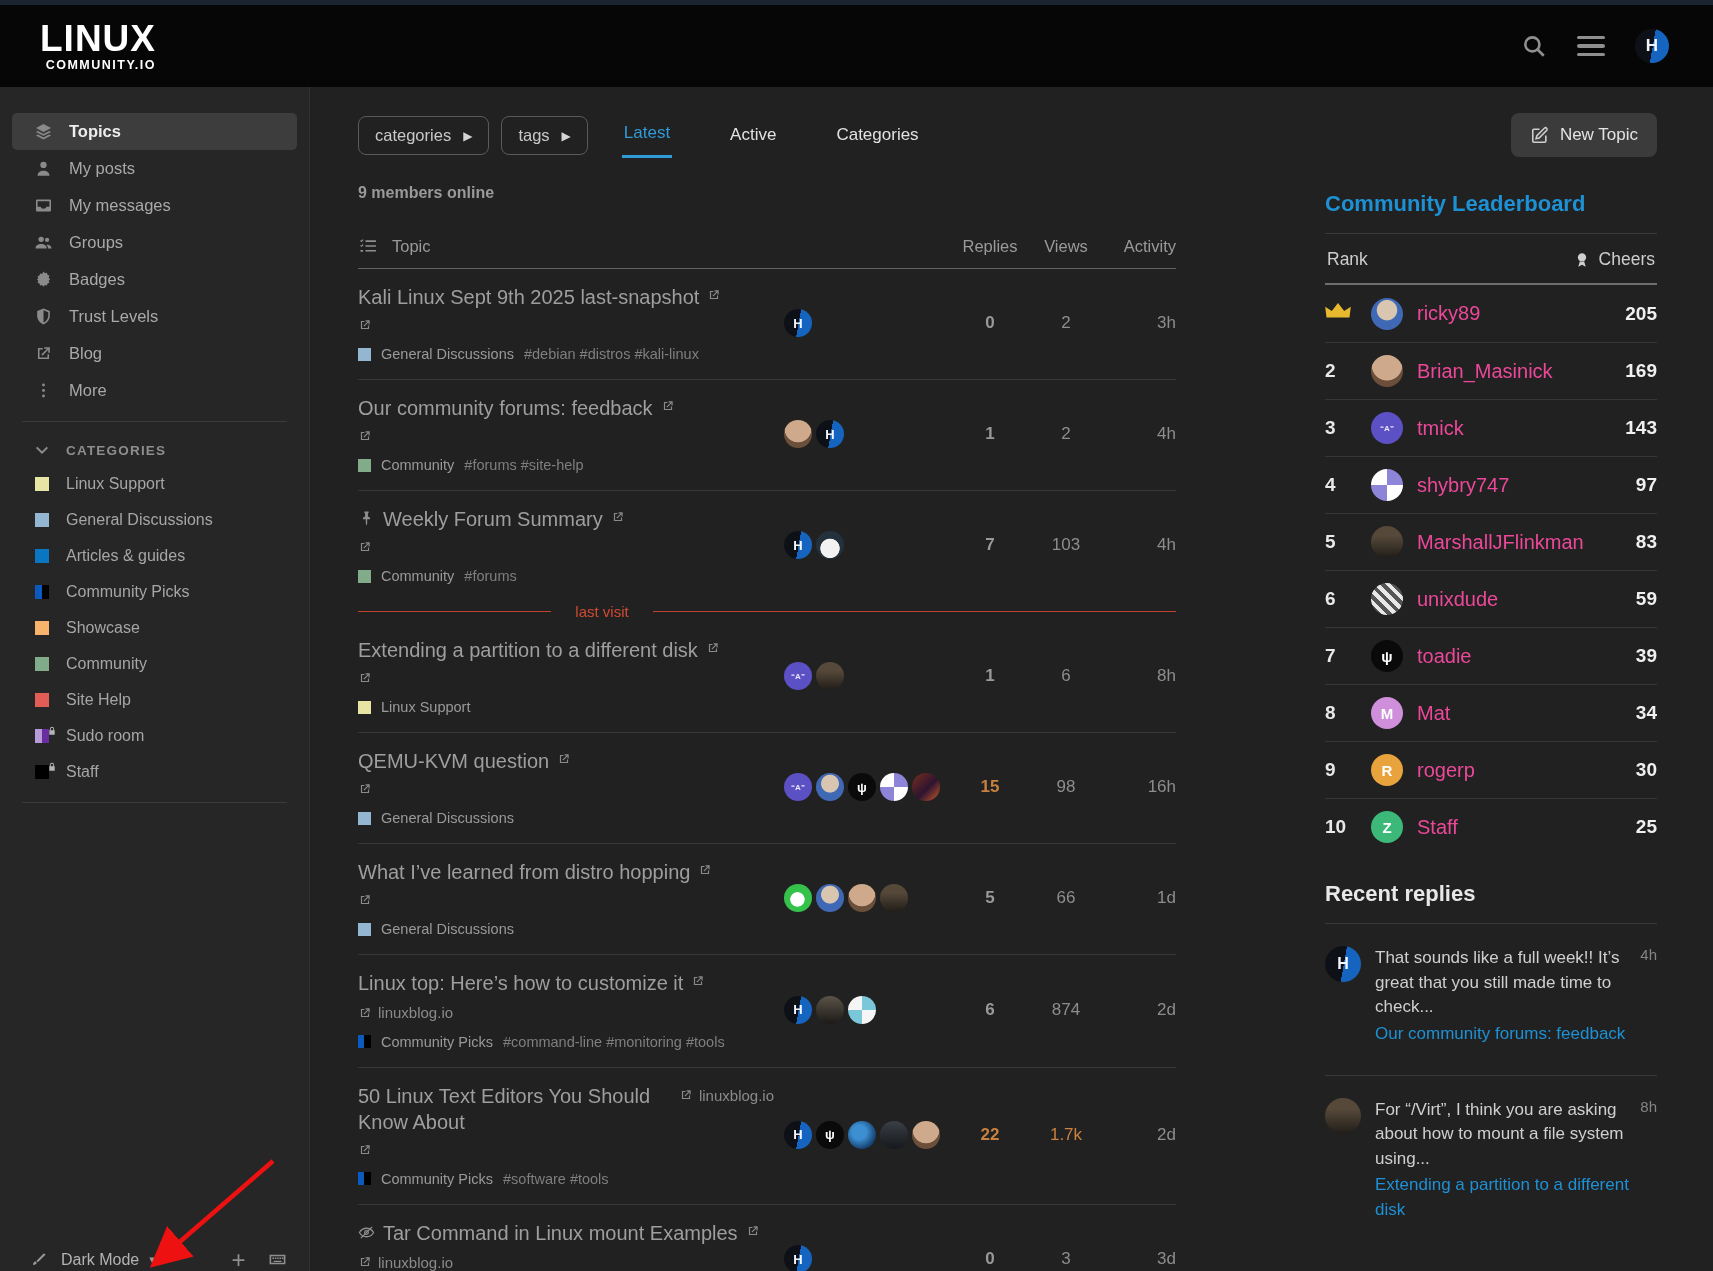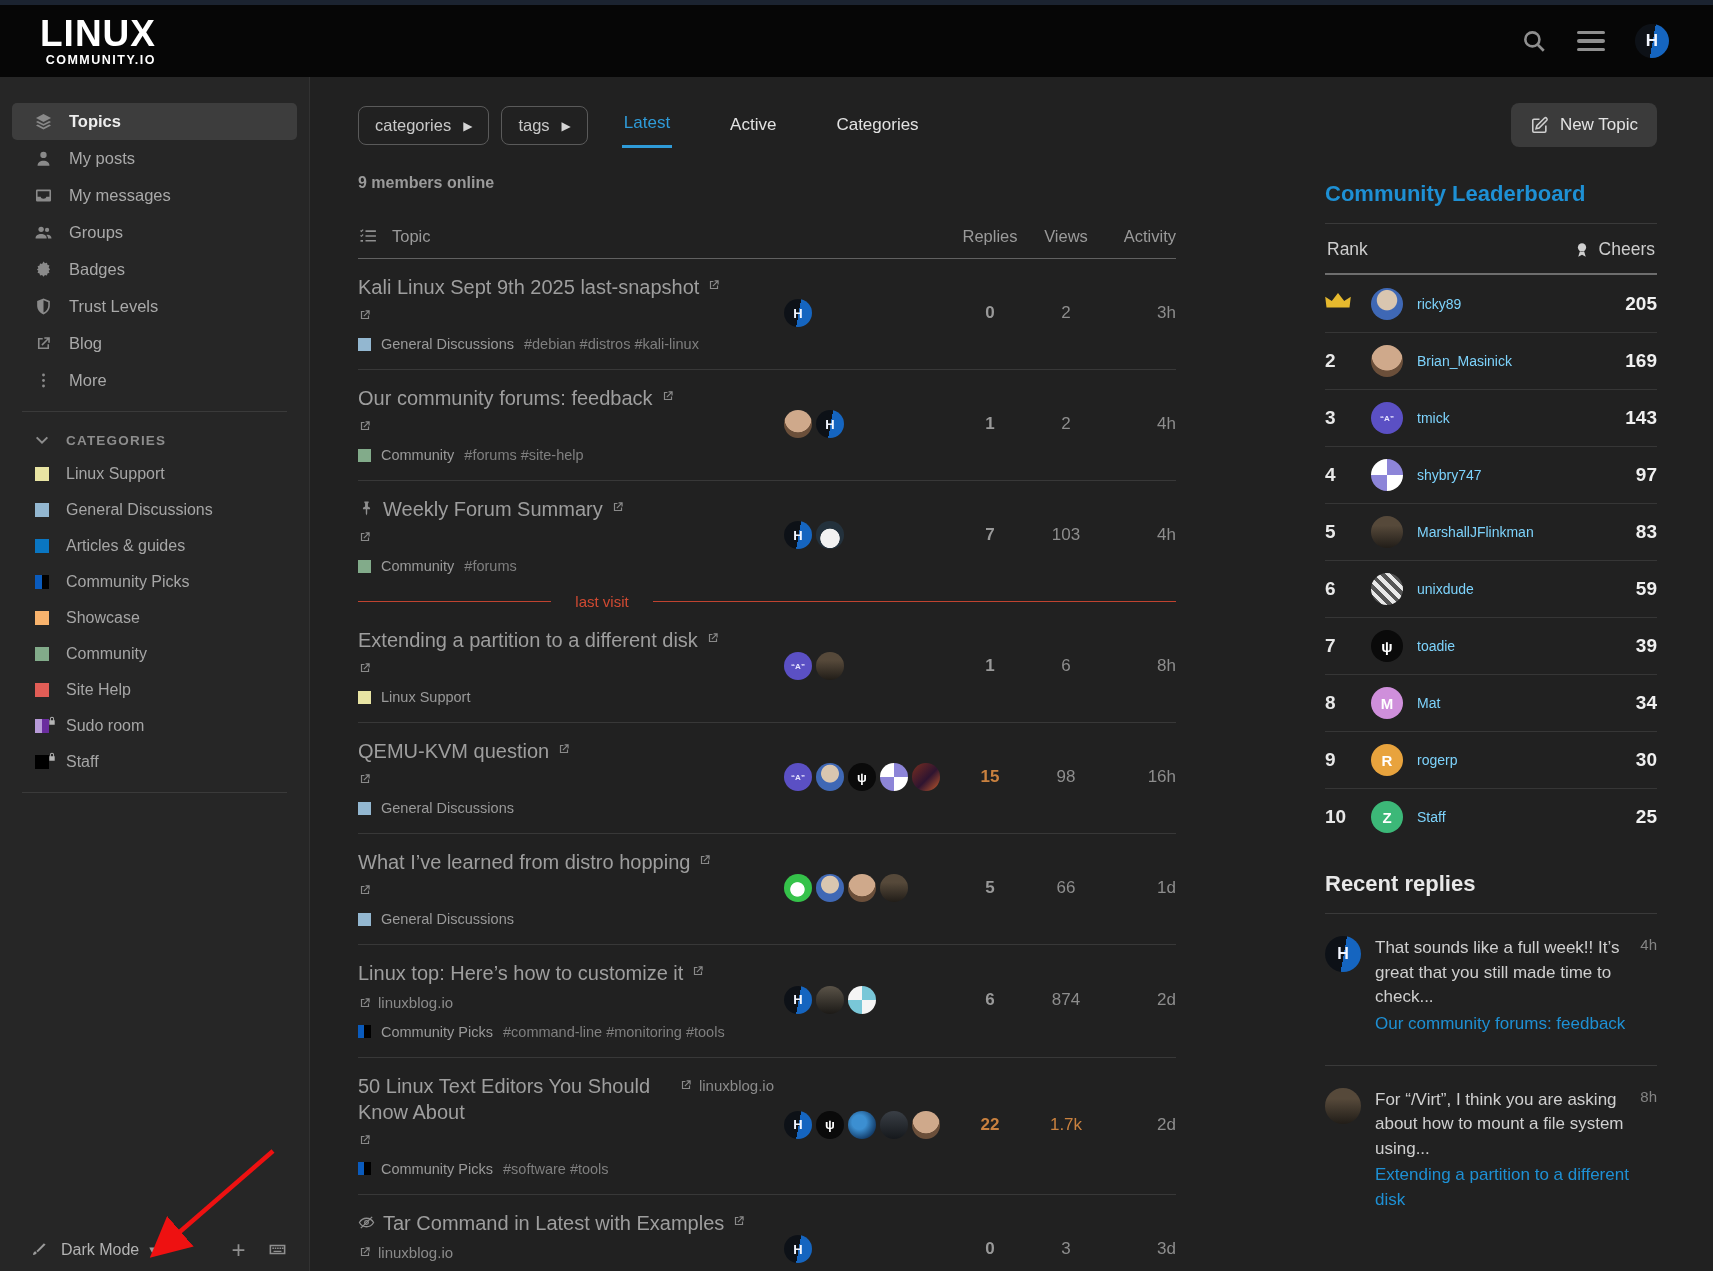--- a/index.html
+++ b/index.html
@@ -1,20 +1,20 @@
 <!DOCTYPE html>
 <html><head>
 <meta charset="utf-8">
 <style>
   * { margin:0; padding:0; box-sizing:border-box; }
   html,body { width:1713px; height:1271px; overflow:hidden; background:#212121;
     font-family:"Liberation Sans", sans-serif; }
   .top-strip { height:5px; background:#1b2330; }
   
-  .header { height:72px; background:#060606; display:flex; align-items:center;
+  .header { height:82px; background:#060606; display:flex; align-items:center;
     padding:0 44px 0 40px; }
   .logo { color:#fff; line-height:1; }
   .logo .l1 { font-size:37px; font-weight:bold; letter-spacing:1px; }
   .logo .l2 { font-size:12.5px; font-weight:bold; letter-spacing:1.5px; margin-top:2px;text-align:right; }
   .header-right { margin-left:auto; display:flex; align-items:center; gap:30px; }
   .hicon { color:#8f8f8f; width:26px; height:26px; cursor:pointer; }
   .hamburger { display:flex; flex-direction:column; gap:5px; width:28px; cursor:pointer; }
   .hamburger i { height:3.5px; background:#8f8f8f; border-radius:2px; }
   .avatar { border-radius:50%; display:inline-flex; align-items:center; justify-content:center;
     font-weight:bold; flex:none; overflow:hidden; }
@@ -93,21 +93,21 @@
   .lb-head { display:flex; align-items:center; padding:15px 2px 13px;
     color:#cdcdcd; font-size:17.5px; }
   .lb-head .medal { width:18px; height:18px; margin-right:8px; color:#d0d0d0; }
   .lb-head .right { margin-left:auto; display:flex; align-items:center; }
   .lb-head-divider { border-top:2px solid #6e6e6e; }
   .lb-row { display:flex; align-items:center; height:57px; border-top:1px solid #363636; }
   .lb-row:first-child { border-top:none; }
   .lb-rank { width:46px; font-size:19px; font-weight:bold; color:#e8e8e8; }
   .lb-rank .crown { width:26px; height:20px; }
   .avatar.lb { width:32px; height:32px; font-size:15px; margin-right:14px; }
-  .lb-name { color:#7dd3fc; font-size:14px; }
+  .lb-name { color:#ec4899; font-size:20px; }
   .lb-cheers { margin-left:auto; font-size:19px; font-weight:bold; color:#f0f0f0; }
   .rr-title { margin-top:26px; color:#e8e8e8; font-size:22px; font-weight:bold;
     padding-bottom:16px; border-bottom:1px solid #3a3a3a; }
   .rr-item { display:flex; padding-top:22px; }
   .rr-item + .rr-item { margin-top:28px; border-top:1px solid #3a3a3a; }
   .avatar.rr { width:36px; height:36px; font-size:16px; margin-right:14px; }
   .rr-body { flex:1; font-size:17px; color:#cfcfcf; line-height:1.45; }
   .rr-link { color:#1e90d4; cursor:pointer; margin-top:2px; }
   .rr-time { color:#848484; font-size:15px; margin-left:10px; flex:none; }
   .arrow-overlay { position:absolute; left:0; top:0; width:310px; height:1200px;
@@ -632,21 +632,21 @@
     <div class="tmain">
       <div class="ttitle-line">
 
         <span class="ticon-t mute">
           <svg viewBox="0 0 24 24" fill="none" stroke="currentColor" stroke-width="1.8" width="17" height="17">
                     <path d="M2 12s3.5-6 10-6 10 6 10 6-3.5 6-10 6S2 12 2 12z"></path>
                     <circle cx="12" cy="12" r="2.6"></circle>
                     <line x1="4" y1="20" x2="20" y2="4"></line>
                   </svg>
         </span>
-        <span class="ttitle">Tar Command in Latest with Examples</span>
+        <span class="ttitle">Tar Command in Linux mount Examples</span>
         <span class="tlink inline-link" hidden="">
           <svg class="ext" viewBox="0 0 24 24" fill="currentColor" width="14" height="14">
                     <path d="M5 5h6v2H7v10h10v-4h2v6H5V5zm8-1h7v7h-2V7.4l-7.3 7.3-1.4-1.4L16.6 6H13V4z"></path>
                   </svg>
           <span class="tlink-label"></span>
         </span>
       </div>
       <div class="tlink block-link" style="margin-top:8px;">
         <svg class="ext" viewBox="0 0 24 24" fill="currentColor" width="14" height="14">
                   <path d="M5 5h6v2H7v10h10v-4h2v6H5V5zm8-1h7v7h-2V7.4l-7.3 7.3-1.4-1.4L16.6 6H13V4z"></path>

